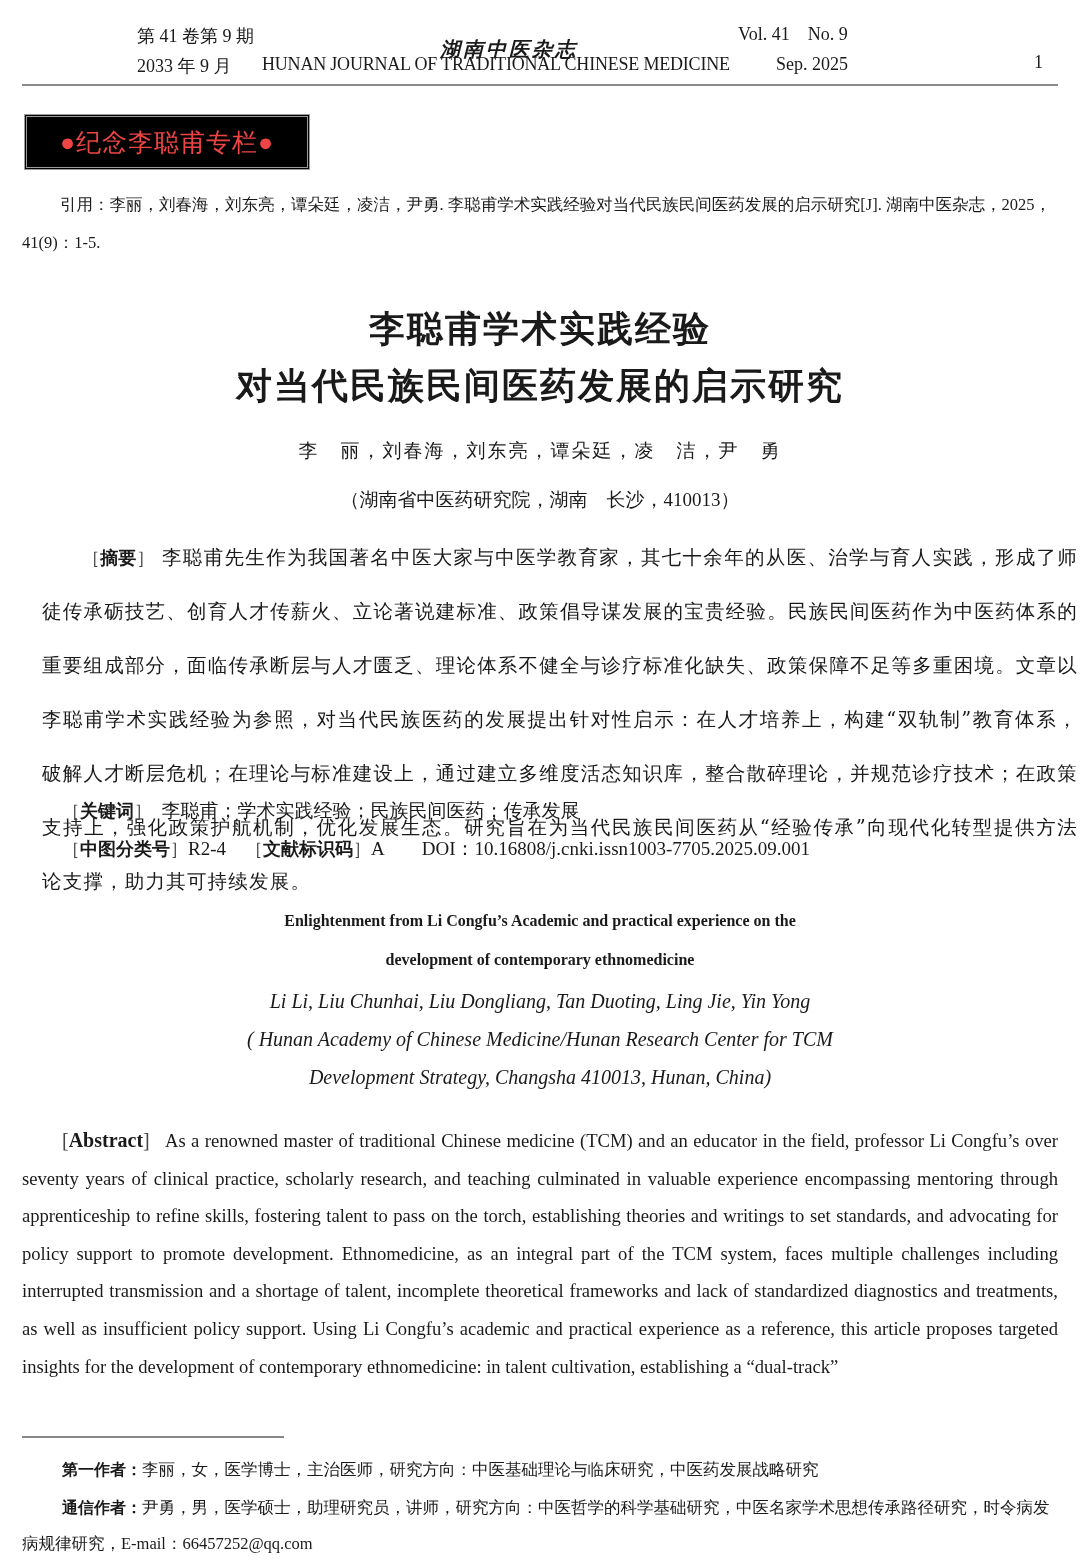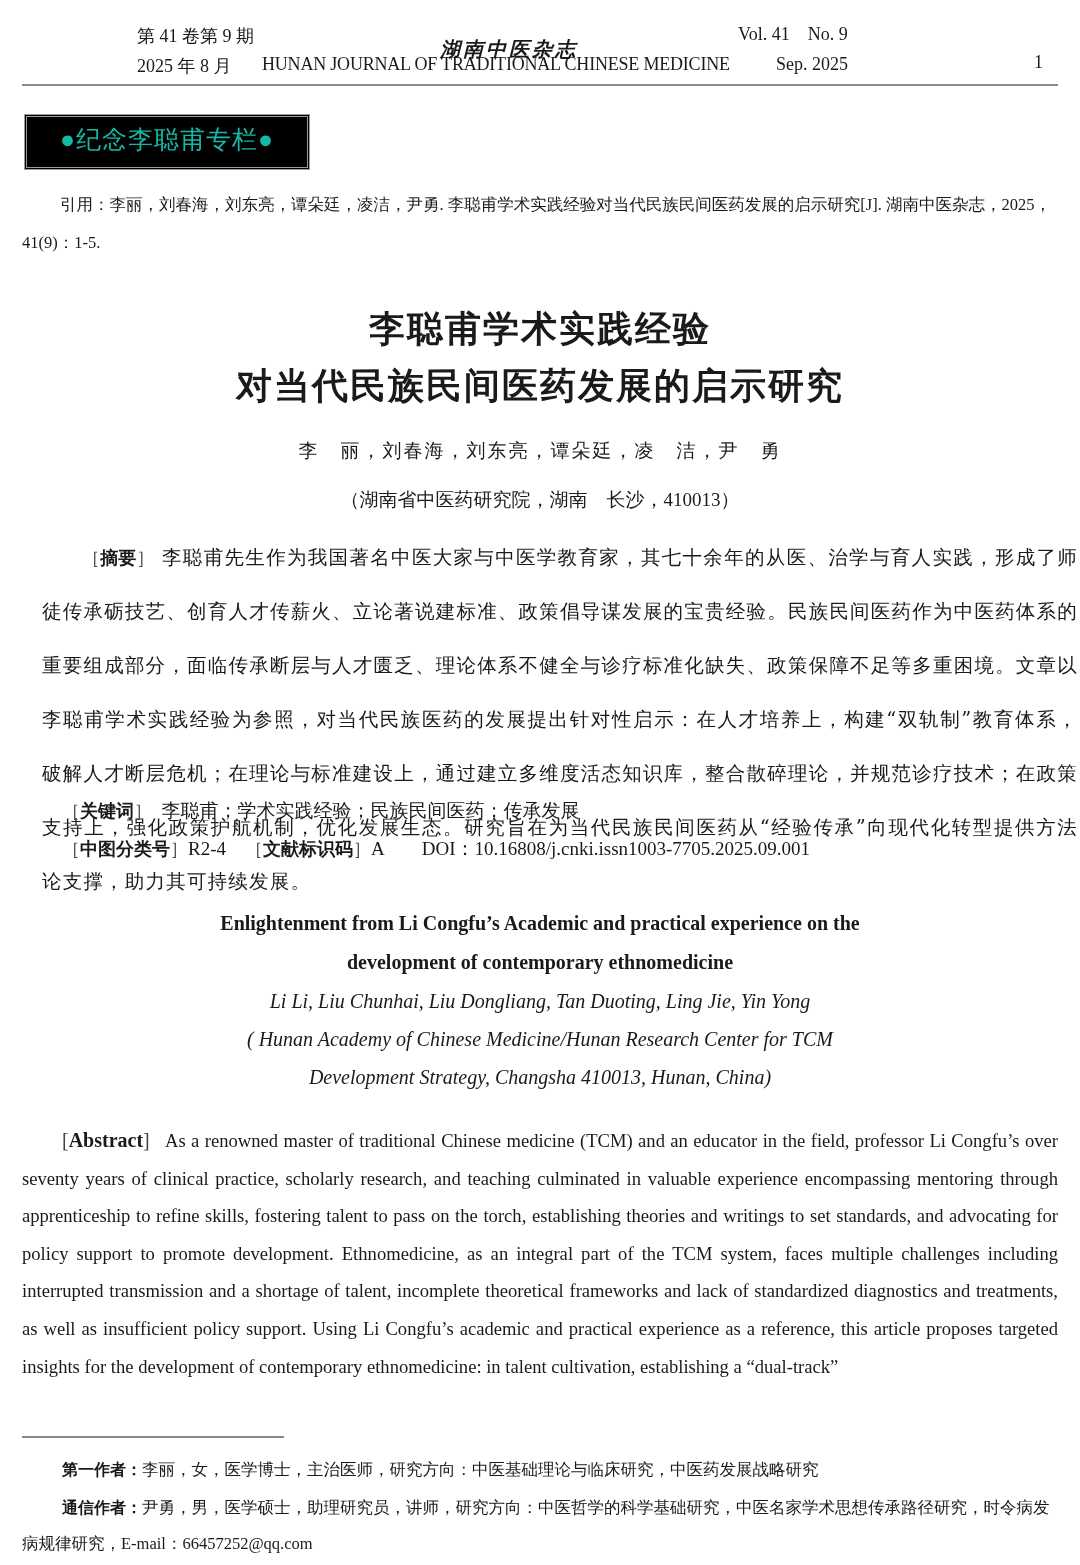--- a/index.html
+++ b/index.html
@@ -5,47 +5,47 @@
   html, body { margin: 0; padding: 0; background: #ffffff; }
   body { width: 1080px; height: 1565px; position: relative; overflow: hidden;
          font-family: "DejaVu Serif", "Liberation Serif", serif; color: #1a1a1a; }
   .hdr { position: absolute; left: 0; top: 0; width: 1080px; height: 90px; }
   .hdr-row { position: absolute; font-size: 18px; white-space: nowrap; font-family: "Liberation Serif", serif; }
   .hdr-rule { position: absolute; left: 22px; top: 84px; width: 1036px; height: 2px; background: #8a8a8a; }
   .journal-cn { position: absolute; left: 440px; top: 36px; font-size: 20px; font-weight: bold; font-style: italic; letter-spacing: 3px; }
   .column-box { position: absolute; left: 24px; top: 114px; width: 286px; height: 56px;
                 border: 3px double #9a9a9a; background: #000; box-sizing: border-box; }
   .column-box span { position: absolute; left: 0; top: 0; width: 100%; line-height: 50px; text-align: center;
-                color: #14b8a6; font-size: 25px; font-family: Liberation Mono, monospace; letter-spacing: 1px; }
+                color: #ef4444; font-size: 25px; font-family: Liberation Sans, sans-serif; letter-spacing: 1px; }
   .cite { position: absolute; left: 22px; top: 186px; width: 1036px; font-size: 16.5px; line-height: 38px;
           text-indent: 38px; font-family: "Liberation Serif", serif; }
   .title-cn { position: absolute; left: 0; width: 1080px; text-align: center; font-size: 36px; font-weight: bold;
               font-family: "DejaVu Sans", sans-serif; letter-spacing: 2px; }
   .authors-cn { position: absolute; left: 0; top: 438px; width: 1080px; text-align: center; font-size: 19px; letter-spacing: 2px; }
   .aff-cn { position: absolute; left: 0; top: 475px; width: 1080px; text-align: center; font-size: 19px; font-family: "Liberation Serif", serif; margin-top: 12px; }
   .para-cn { position: absolute; left: 22px; width: 1036px; font-size: 19.5px; line-height: 54px; text-align: justify;
              letter-spacing: 1.2px; margin-left: 20px; }
   .para-cn .lbl, .kw .lbl { font-family: "DejaVu Sans", sans-serif; font-weight: bold; font-size: 18px; letter-spacing: 0; }
   .bracket { font-weight: normal; color: #444; }
   .kw { position: absolute; left: 62px; font-size: 19px; white-space: nowrap; font-family: "Liberation Serif", serif; }
-  .title-en { position: absolute; left: 0; width: 1080px; text-align: center; font-size: 20px; font-weight: bold; font-family: "Liberation Serif", serif; }
+  .title-en { position: absolute; left: 0; width: 1080px; text-align: center; font-size: 16px; font-weight: bold; font-family: "Liberation Serif", serif; }
   .line-en { position: absolute; left: 0; width: 1080px; text-align: center; font-size: 20px; font-family: "Liberation Serif", serif; font-style: italic; }
   .abs-en { position: absolute; left: 22px; top: 1122px; width: 1036px; font-size: 18.6px; line-height: 37.6px;
             text-align: justify; text-indent: 40px; font-family: "Liberation Serif", serif; }
   .abs-en .lbl { font-weight: bold; font-size: 20px; }
   .foot-rule { position: absolute; left: 22px; top: 1436px; width: 262px; height: 2px; background: #888; }
   .foot { position: absolute; left: 22px; width: 1036px; font-size: 16.5px; line-height: 36px; font-family: "Liberation Serif", serif; }
   .foot .lbl { font-weight: bold; font-family: "DejaVu Sans", sans-serif; font-size: 16px; }
 </style>
 </head>
 <body>
 
 <div class="hdr">
   <div class="hdr-row" style="left:137px; top:24px;">第 41 卷第 9 期</div>
-  <div class="hdr-row" style="left:137px; top:54px;">2025 年 8 月</div>
+  <div class="hdr-row" style="left:137px; top:54px;">2033 年 9 月</div>
   <div class="journal-cn">湖南中医杂志</div>
   <div class="hdr-row" style="left:262px; top:54px; letter-spacing:-0.2px;">HUNAN JOURNAL OF TRADITIONAL CHINESE MEDICINE</div>
   <div class="hdr-row" style="left:738px; top:24px; white-space:pre;">Vol. 41    No. 9</div>
   <div class="hdr-row" style="left:776px; top:54px;">Sep. 2025</div>
   <div class="hdr-row" style="left:1034px; top:52px;">1</div>
   <div class="hdr-rule"></div>
 </div>
 
 <div class="column-box">
   <span>●纪念李聪甫专栏●</span>

